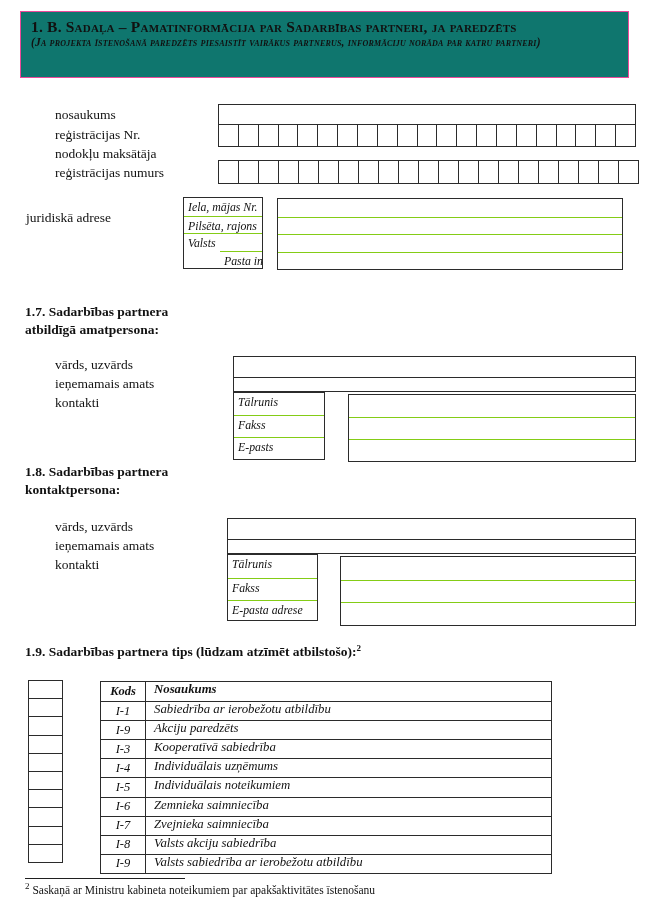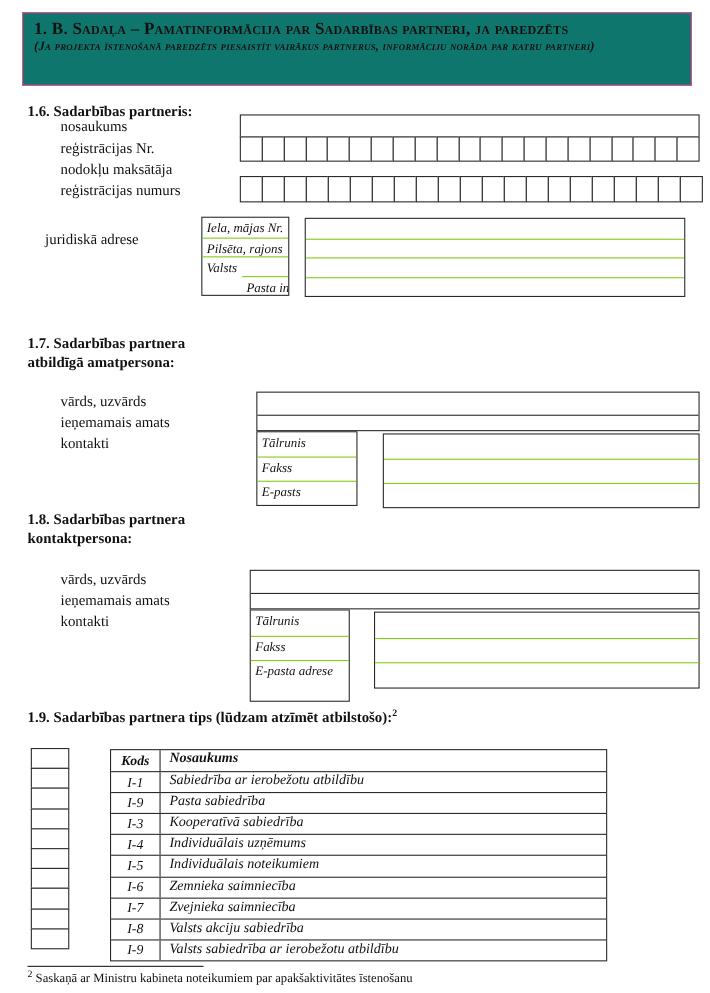--- a/index.html
+++ b/index.html
@@ -79,21 +79,20 @@
 </head>
 <body>
 
 <div class="page">
 
   <div class="abs header-box">
     <div class="header-title"><span>1. B.</span> <span>Sadaļa – Pamatinformācija par Sadarbības partneri, ja paredzēts</span></div>
     <span class="header-subtitle">(Ja projekta īstenošanā paredzēts piesaistīt vairākus partnerus, informāciju norāda par katru partneri)</span>
   </div>
 
-  <div class="abs txt bold" style="left:25px;top:92px;">1.6. Sadarbības partneris:</div>
   <div class="abs txt" style="left:55px;top:106px;">nosaukums</div>
   <div class="abs txt" style="left:55px;top:126px;">reģistrācijas Nr.</div>
   <div class="abs txt" style="left:55px;top:145px;">nodokļu maksātāja</div>
   <div class="abs txt" style="left:55px;top:164px;">reģistrācijas numurs</div>
 
   <div class="abs fbox" style="left:218px;top:104px;width:418px;height:21px;"></div>
   <div class="abs cells" style="left:218px;top:124px;width:418px;height:23px;">
     <div class="cell"></div>
   <div class="cell"></div>
       <div class="cell"></div>
@@ -133,21 +132,21 @@
       <div class="cell"></div>
       <div class="cell"></div>
       <div class="cell"></div>
       <div class="cell"></div>
       <div class="cell"></div>
       <div class="cell"></div>
       <div class="cell"></div>
       <div class="cell"></div>
     </div>
 
-  <div class="abs txt" style="left:41px;top:209px;text-align:center;">juridiskā adrese</div>
+  <div class="abs txt" style="left:26px;top:209px;text-align:center;">juridiskā adrese</div>
   <div class="abs vtable" style="left:183px;top:197px;width:80px;">
     <div class="vrow ital" style="height:17.5px;">Iela, mājas Nr.</div>
     <div class="vrow ital" style="height:17.5px;">Pilsēta, rajons</div>
     <div class="vrow ital" style="height:17.5px;">Valsts</div>
     <div class="vrow ital" style="height:17.5px;margin-left:36px;">Pasta indekss</div>
   </div>
   <div class="abs vtable" style="left:277px;top:198px;width:346px;">
     <div class="vrow" style="height:17.5px;"></div>
     <div class="vrow" style="height:17.5px;"></div>
     <div class="vrow" style="height:17.5px;"></div>
@@ -181,21 +180,21 @@
   <div class="abs txt" style="left:55px;top:537px;">ieņemamais amats</div>
   <div class="abs txt" style="left:55px;top:556px;">kontakti</div>
 
   <div class="abs bigbox" style="left:227px;top:518px;width:409px;">
     <div class="r1"></div>
     <div class="r2"></div>
   </div>
   <div class="abs vtable" style="left:227px;top:554px;width:91px;">
     <div class="vrow ital" style="height:22.5px;">Tālrunis</div>
     <div class="vrow ital" style="height:22.5px;">Fakss</div>
-    <div class="vrow ital" style="height:37px;">E-pasta adrese</div>
+    <div class="vrow ital" style="height:20px;">E-pasta adrese</div>
   </div>
   <div class="abs vtable" style="left:340px;top:556px;width:296px;">
     <div class="vrow" style="height:22.5px;"></div>
     <div class="vrow" style="height:22.5px;"></div>
     <div class="vrow" style="height:22.5px;"></div>
   </div>
 
   <div class="abs txt bold" style="left:25px;top:643px;"><span>1.9. Sadarbības partnera tips (lūdzam atzīmēt atbilstošo):</span><sup>2</sup></div>
 
   <div class="abs chkcol" style="left:28px;top:680px;width:35px;">
@@ -215,21 +214,21 @@
     <div class="trow thead">
       <div class="tc-kods">Kods</div>
       <div class="tc-nos">Nosaukums</div>
     </div>
     <div class="trow">
       <div class="tc-kods">I-1</div>
       <div class="tc-nos">Sabiedrība ar ierobežotu atbildību</div>
     </div>
     <div class="trow">
       <div class="tc-kods">I-9</div>
-      <div class="tc-nos">Pasta sabiedrība</div>
+      <div class="tc-nos">Akciju paredzēts</div>
     </div>
     <div class="trow">
       <div class="tc-kods">I-3</div>
       <div class="tc-nos">Kooperatīvā sabiedrība</div>
     </div>
     <div class="trow">
       <div class="tc-kods">I-4</div>
       <div class="tc-nos">Individuālais uzņēmums</div>
     </div>
     <div class="trow">

